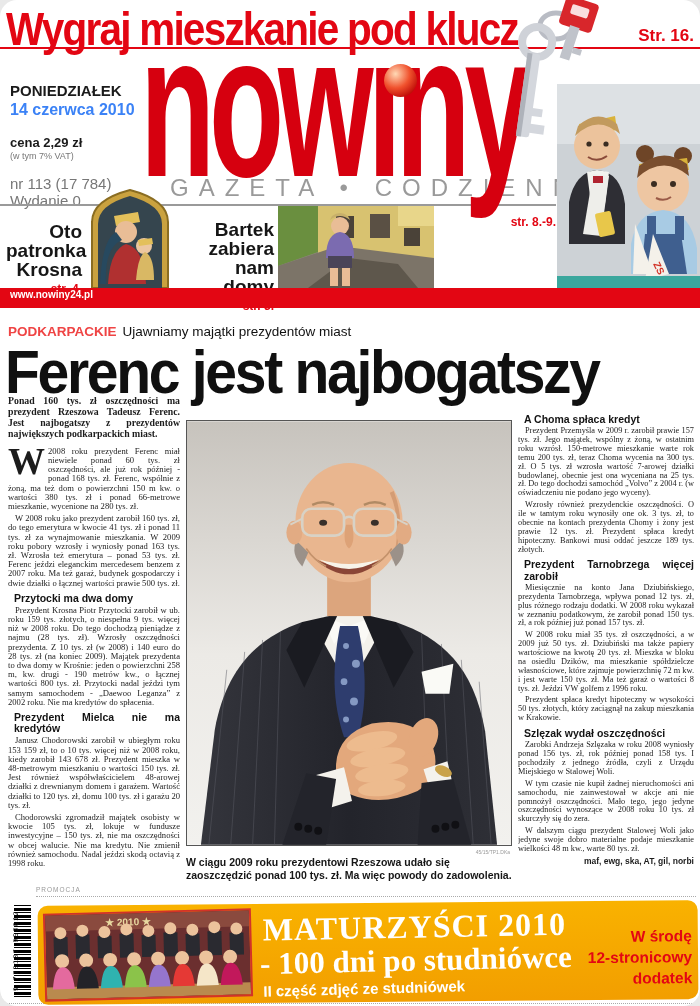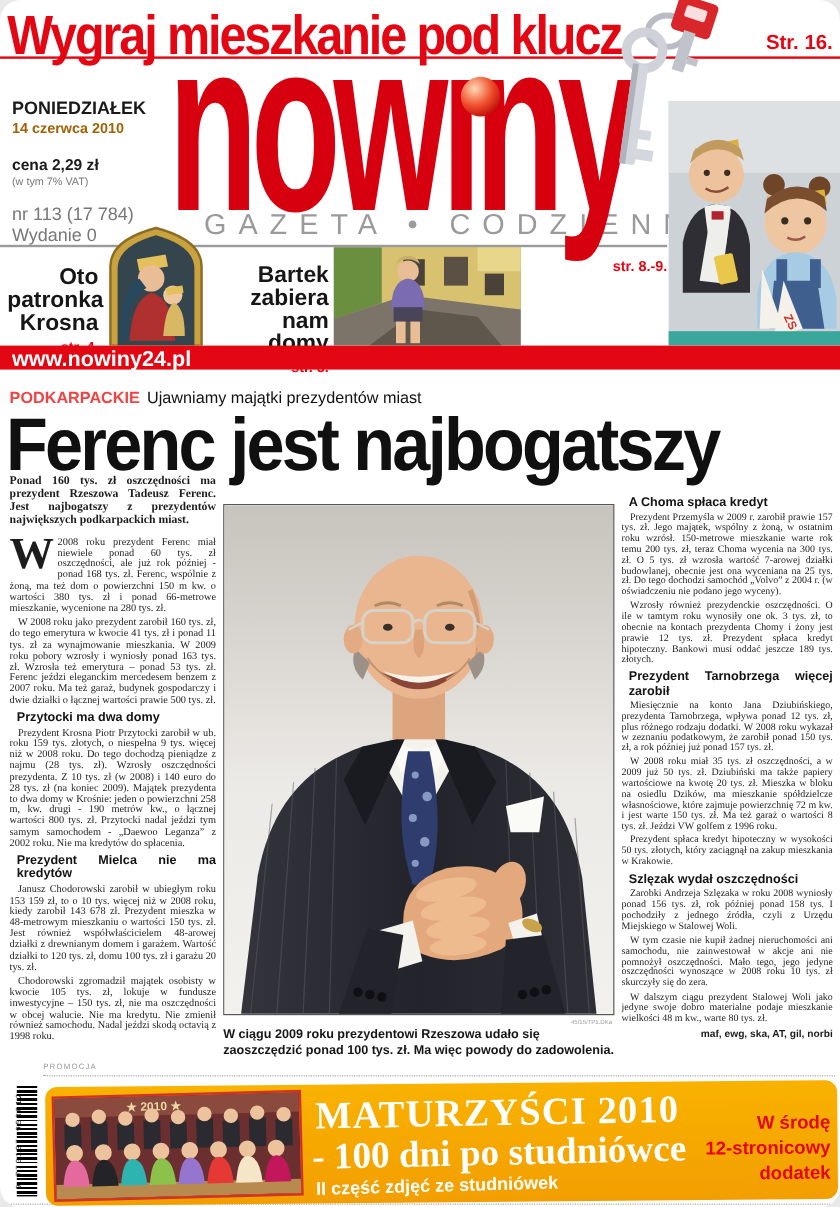--- a/index.html
+++ b/index.html
@@ -10,21 +10,21 @@
   
   .top-headline{left:6px;top:2px;font-size:46px;font-weight:bold;color:#e30613;
     letter-spacing:-2px;transform:scaleX(.88);transform-origin:left top;white-space:nowrap;}
   .top-rule{left:0;top:47px;width:700px;height:2px;background:#e30613;}
   .top-pageref{right:6px;top:26px;font-size:17px;font-weight:bold;color:#e30613;}
   .keys{left:478px;top:-4px;width:130px;height:170px;z-index:6;}
 
   
   .issue-block{left:10px;top:82px;width:150px;line-height:1.15;}
   .m-day{font-size:15px;font-weight:bold;color:#1a1a1a;}
-  .m-date{font-size:12px;font-weight:bold;color:#a16207;margin-top:2px;}
+  .m-date{font-size:16px;font-weight:bold;color:#3b82f6;margin-top:2px;}
   .m-price{font-size:13px;font-weight:bold;color:#1a1a1a;margin-top:16px;}
   .m-vat{font-size:9px;color:#777;}
   .m-issue{font-size:15px;color:#777;margin-top:14px;}
   .logo{left:140px;top:8px;font-size:205px;line-height:.95;font-weight:bold;color:#d6000f;
     letter-spacing:-.05em;transform:scaleX(.60);transform-origin:left top;z-index:4;}
   .logo-ball{left:384px;top:64px;width:33px;height:33px;border-radius:50%;z-index:5;
     background:radial-gradient(circle at 35% 30%,#ffd9b5,#f0512d 45%,#b50000 85%);}
   .tagline{left:170px;top:174px;font-size:24px;color:#9a9a9a;letter-spacing:10px;z-index:2;white-space:nowrap;}
   .mast-rule{left:0;top:204px;width:556px;height:2px;background:#9a9a9a;z-index:1;}
   .kids-photo{left:557px;top:84px;width:143px;height:204px;z-index:3;}
@@ -32,21 +32,21 @@
   
   .teaser-title{font-size:19px;line-height:19px;font-weight:bold;text-align:right;color:#161616;}
   .teaser-ref{font-size:12px;font-weight:bold;color:#e30613;text-align:right;margin-top:3px;}
   .t1{left:6px;top:222px;width:76px;}
   .t2{left:182px;top:220px;width:92px;}
   .t3{left:436px;top:212px;width:120px;}
   .madonna{left:88px;top:188px;width:84px;height:100px;z-index:2;}
   .flood{left:278px;top:206px;width:156px;height:82px;z-index:2;}
 
   .webbar{left:0;top:288px;width:700px;height:20px;background:#e30613;z-index:6;}
-  .weburl{left:10px;top:1px;position:absolute;color:#fff;font-weight:bold;font-size:18px;}
+  .weburl{left:10px;top:1px;position:absolute;color:#fff;font-weight:bold;font-size:10px;}
 
   
   .kicker{left:8px;top:324px;font-size:13.5px;white-space:nowrap;}
   .kicker b{color:#ef4444;font-weight:bold;margin-right:6px;}
   .headline{left:5px;top:336px;font-size:62px;font-weight:bold;color:#101010;
     letter-spacing:-2.5px;transform:scaleX(.92);transform-origin:left top;white-space:nowrap;}
 
   
   .col{font-family:"Liberation Serif",serif;font-size:8.6px;line-height:1.07;
     text-align:justify;color:#1c1c1c;overflow:hidden;}

